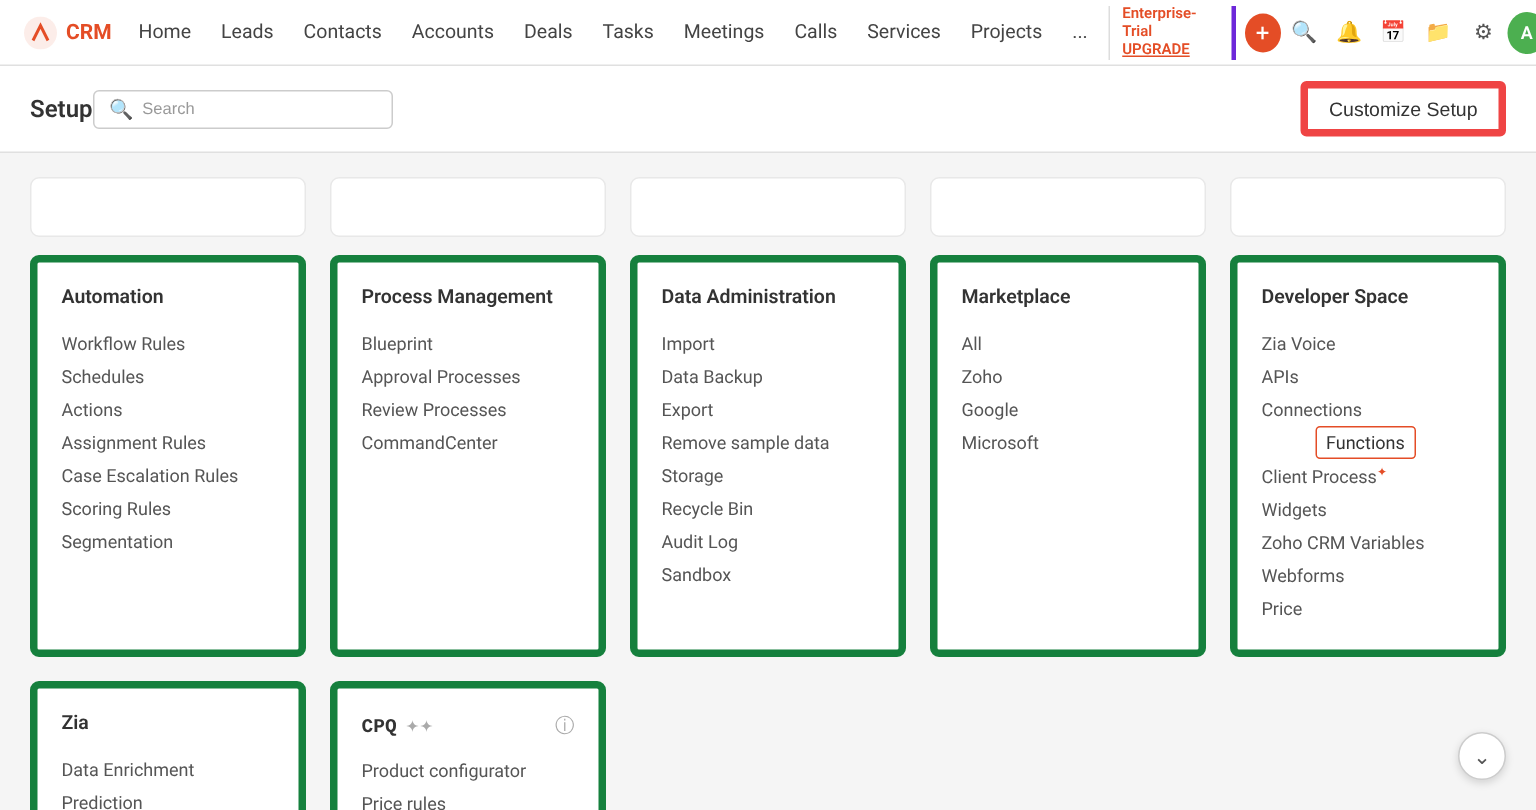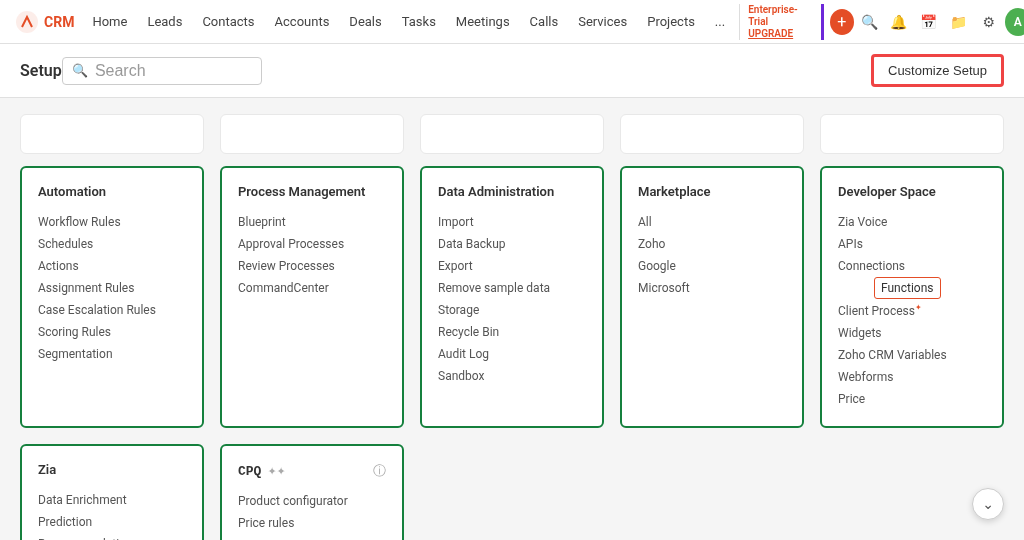--- a/index.html
+++ b/index.html
@@ -24,33 +24,33 @@
     
     .setup-header {
       display: flex; align-items: center; background: #fff; border-bottom: 1px solid #e0e0e0;
       padding: 10px 20px; gap: 0;
     }
     .setup-title { font-size: 16px; font-weight: 600; color: #333; }
     .search-box {
       display: flex; align-items: center; border: 1px solid #ccc; border-radius: 4px;
       padding: 4px 10px; gap: 6px; background: #fff; width: 200px;
     }
-    .search-box input { border: none; outline: none; font-size: 16px; color: #333; width: 100%; background: transparent; }
+    .search-box input { border: none; outline: none; font-size: 11px; color: #333; width: 100%; background: transparent; }
     .search-box input::placeholder { color: #999; }
     .customize-btn {
-      margin-left: auto; padding: 6px 14px; border: 3px solid #ef4444; border-radius: 4px;
+      margin-left: auto; padding: 6px 14px; border: 5px solid #ef4444; border-radius: 4px;
       background: #fff; font-size: 13px; color: #333; cursor: pointer;
     }
 
     
     .main-content { padding: 16px 20px; overflow-y: auto; background: #f5f5f5; min-height: calc(100vh - 88px); }
 
     
     .cards-grid { display: grid; grid-template-columns: repeat(5, 1fr); gap: 16px; margin-bottom: 16px; }
-    .card { background: #fff; border-radius: 6px; border: 2px solid #15803d; padding: 16px; }
+    .card { background: #fff; border-radius: 6px; border: 5px solid #15803d; padding: 16px; }
     .card-title { font-size: 13px; font-weight: 600; color: #333; margin-bottom: 12px; }
     .card-item { font-size: 12px; color: #555; padding: 4px 0; cursor: pointer; display: block; }
     .card-item.highlighted { border: 1.5px solid #e44d26; border-radius: 3px; padding: 3px 6px; color: #333; margin-left: 36px; }
 
     
     .bottom-grid { display: grid; grid-template-columns: repeat(5, 1fr); gap: 16px; }
 
     
     .scroll-down-btn {
       position: fixed; bottom: 20px; right: 20px; width: 32px; height: 32px;

